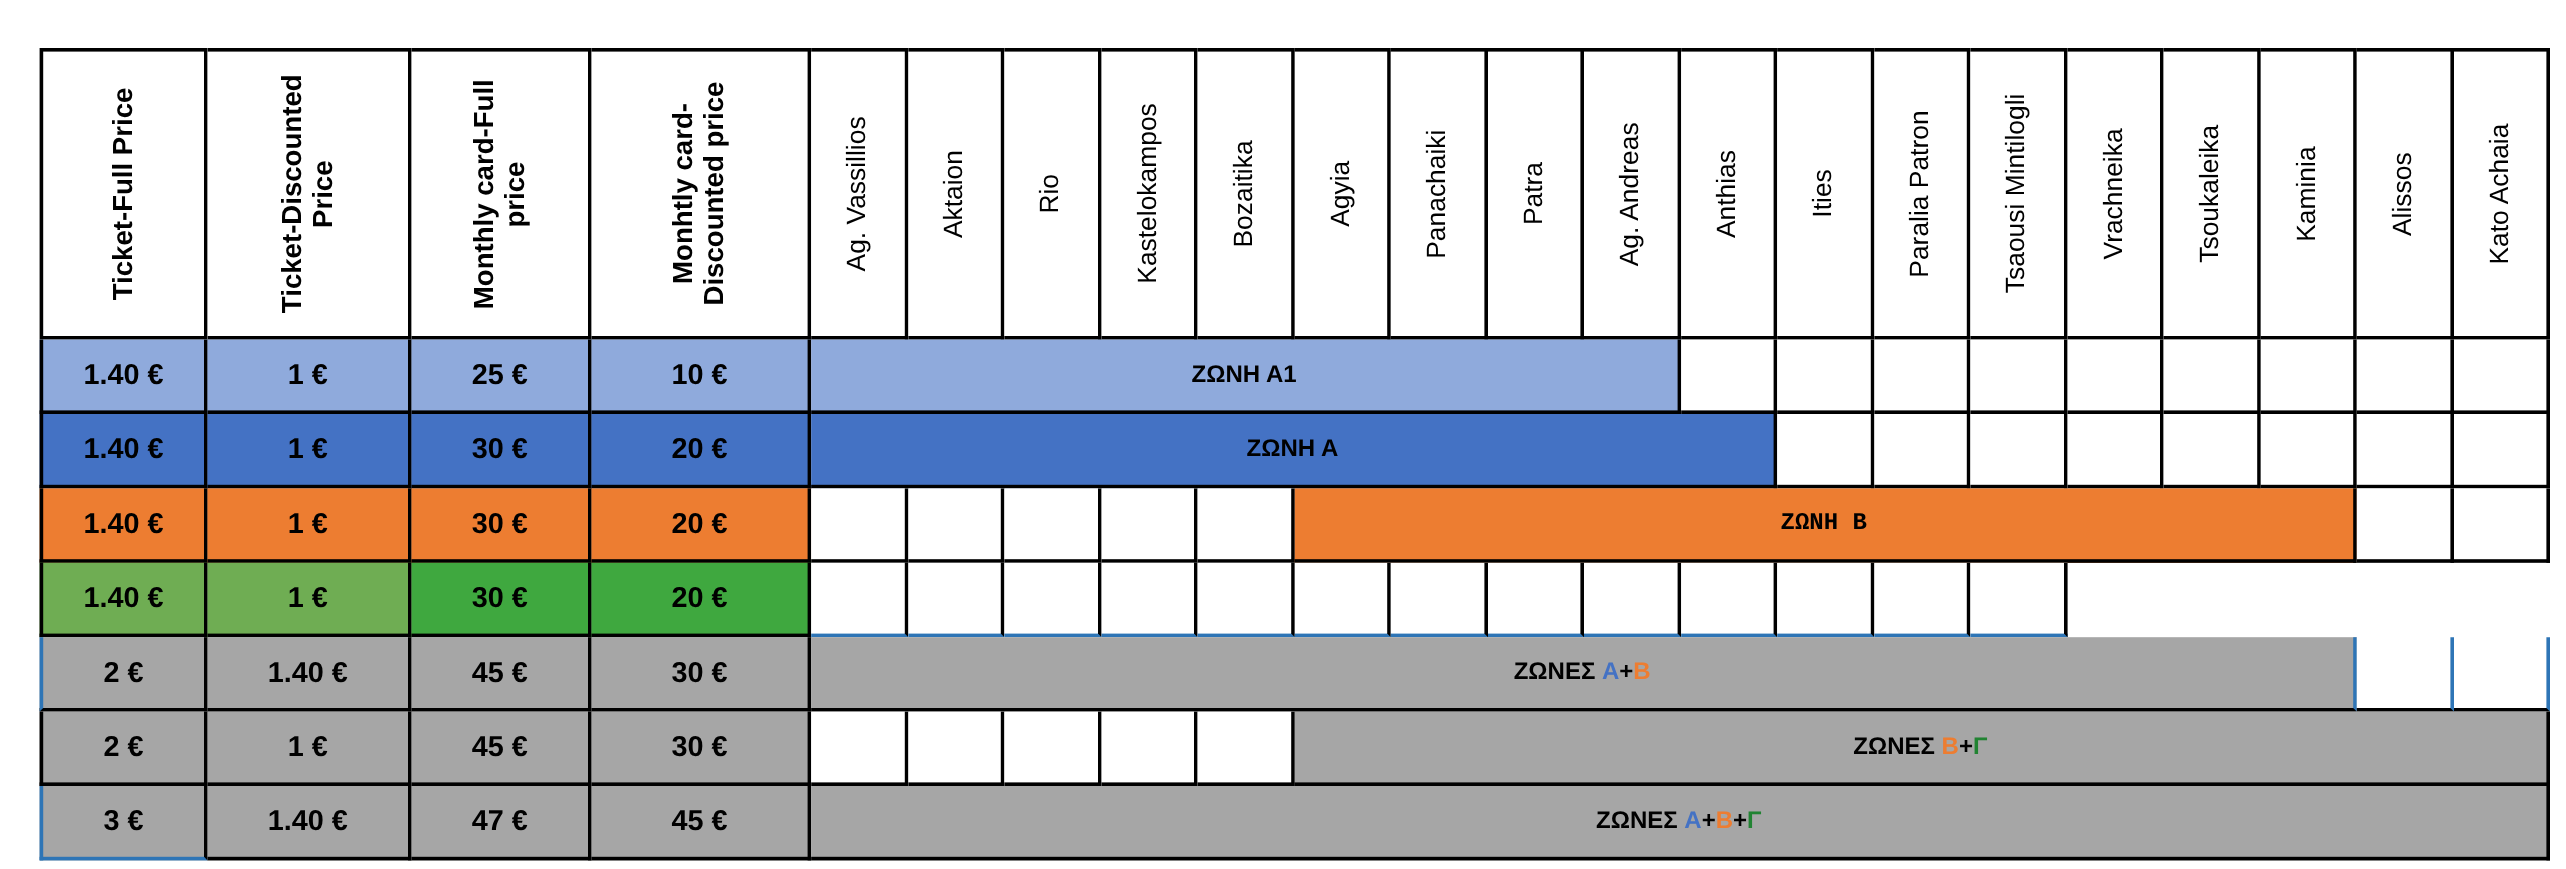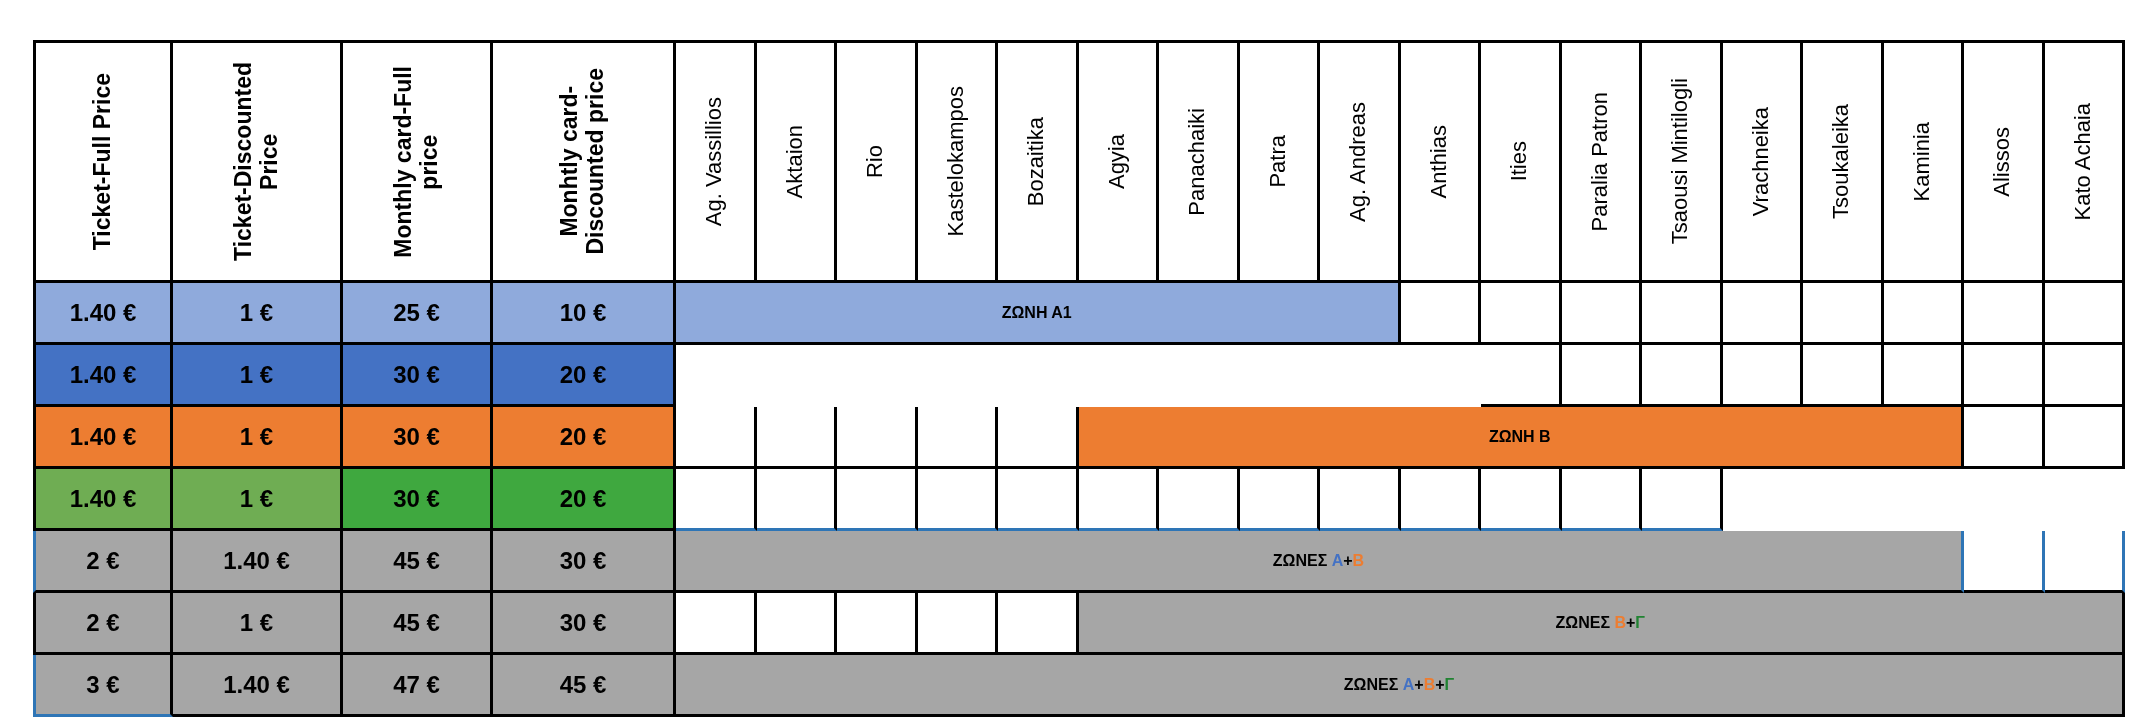--- a/index.html
+++ b/index.html
@@ -7,21 +7,21 @@
   #table-wrap{position:absolute;left:33px;top:40px;}
   .grid{display:grid;grid-template-columns:140px 170px 150px 183px repeat(18,80.5px);grid-template-rows:243px repeat(7,62px);}
   .cell{box-sizing:border-box;border-right:3px solid #000;border-bottom:3px solid #000;
         display:flex;align-items:center;justify-content:center;overflow:hidden;background:#fff;}
   .first-col{border-left:3px solid #000;}
   .hdr{border-top:3px solid #000;}
   .vtext{writing-mode:vertical-rl;transform:rotate(180deg);white-space:pre-line;text-align:center;
          font-size:22px;line-height:1.12;}
   .hdr-price .vtext{font-weight:700;font-size:23px;}
   .price{font-weight:700;font-size:24px;}
-  .band{font-weight:700;font-size:16px;white-space:pre;}
+  .band{font-weight:700;font-size:20px;white-space:pre;}
   .bb-blue{border-bottom-color:#2E75B6;}
   .bl-blue{border-left-color:#2E75B6;}
   .br-blue{border-right-color:#2E75B6;}
 </style>
 </head>
 <body>
 
 <div id="table-wrap">
   <div class="grid">
       <div class="cell hdr hdr-price first-col" style="grid-area: 1 / 1;">
@@ -104,38 +104,39 @@
       <div class="cell empty" style="grid-area: 2 / 17;"></div>
       <div class="cell empty" style="grid-area: 2 / 18;"></div>
       <div class="cell empty" style="grid-area: 2 / 19;"></div>
       <div class="cell empty" style="grid-area: 2 / 20;"></div>
       <div class="cell empty" style="grid-area: 2 / 21;"></div>
       <div class="cell empty" style="grid-area: 2 / 22;"></div>
       <div class="cell price first-col" style="grid-area: 3 / 1; background: rgb(68, 114, 196);">1.40 €</div>
       <div class="cell price" style="grid-area: 3 / 2; background: rgb(68, 114, 196);">1 €</div>
       <div class="cell price" style="grid-area: 3 / 3; background: rgb(68, 114, 196);">30 €</div>
       <div class="cell price" style="grid-area: 3 / 4; background: rgb(68, 114, 196);">20 €</div>
+      <div class="cell band" style="grid-area: 3 / 5 / auto / 15; background: rgb(68, 114, 196);"><span>ΖΩΝΗ Α</span></div>
       <div class="cell empty" style="grid-area: 3 / 15;"></div>
       <div class="cell empty" style="grid-area: 3 / 16;"></div>
       <div class="cell empty" style="grid-area: 3 / 17;"></div>
       <div class="cell empty" style="grid-area: 3 / 18;"></div>
       <div class="cell empty" style="grid-area: 3 / 19;"></div>
       <div class="cell empty" style="grid-area: 3 / 20;"></div>
       <div class="cell empty" style="grid-area: 3 / 21;"></div>
       <div class="cell empty" style="grid-area: 3 / 22;"></div>
       <div class="cell price first-col" style="grid-area: 4 / 1; background: rgb(237, 125, 49);">1.40 €</div>
       <div class="cell price" style="grid-area: 4 / 2; background: rgb(237, 125, 49);">1 €</div>
       <div class="cell price" style="grid-area: 4 / 3; background: rgb(237, 125, 49);">30 €</div>
       <div class="cell price" style="grid-area: 4 / 4; background: rgb(237, 125, 49);">20 €</div>
       <div class="cell empty" style="grid-area: 4 / 5;"></div>
       <div class="cell empty" style="grid-area: 4 / 6;"></div>
       <div class="cell empty" style="grid-area: 4 / 7;"></div>
       <div class="cell empty" style="grid-area: 4 / 8;"></div>
       <div class="cell empty" style="grid-area: 4 / 9;"></div>
-      <div class="cell band" style="grid-area: 4 / 10 / auto / 21; background: rgb(237, 125, 49);"><span>ΖΩΝΗ Β</span></div>
+      <div class="cell band" style="grid-area: 4 / 10 / auto / 21; background: rgb(237, 125, 49); font-family: Liberation Mono, monospace;"><span>ΖΩΝΗ Β</span></div>
       <div class="cell empty" style="grid-area: 4 / 21;"></div>
       <div class="cell empty" style="grid-area: 4 / 22;"></div>
       <div class="cell price first-col" style="grid-area: 5 / 1; background: rgb(111, 173, 83);">1.40 €</div>
       <div class="cell price" style="grid-area: 5 / 2; background: rgb(111, 173, 83);">1 €</div>
       <div class="cell price" style="grid-area: 5 / 3; background: rgb(63, 168, 63);">30 €</div>
       <div class="cell price" style="grid-area: 5 / 4; background: rgb(63, 168, 63);">20 €</div>
       <div class="cell empty bb-blue" style="grid-area: 5 / 5;"></div>
       <div class="cell empty bb-blue" style="grid-area: 5 / 6;"></div>
       <div class="cell empty bb-blue" style="grid-area: 5 / 7;"></div>
       <div class="cell empty bb-blue" style="grid-area: 5 / 8;"></div>

